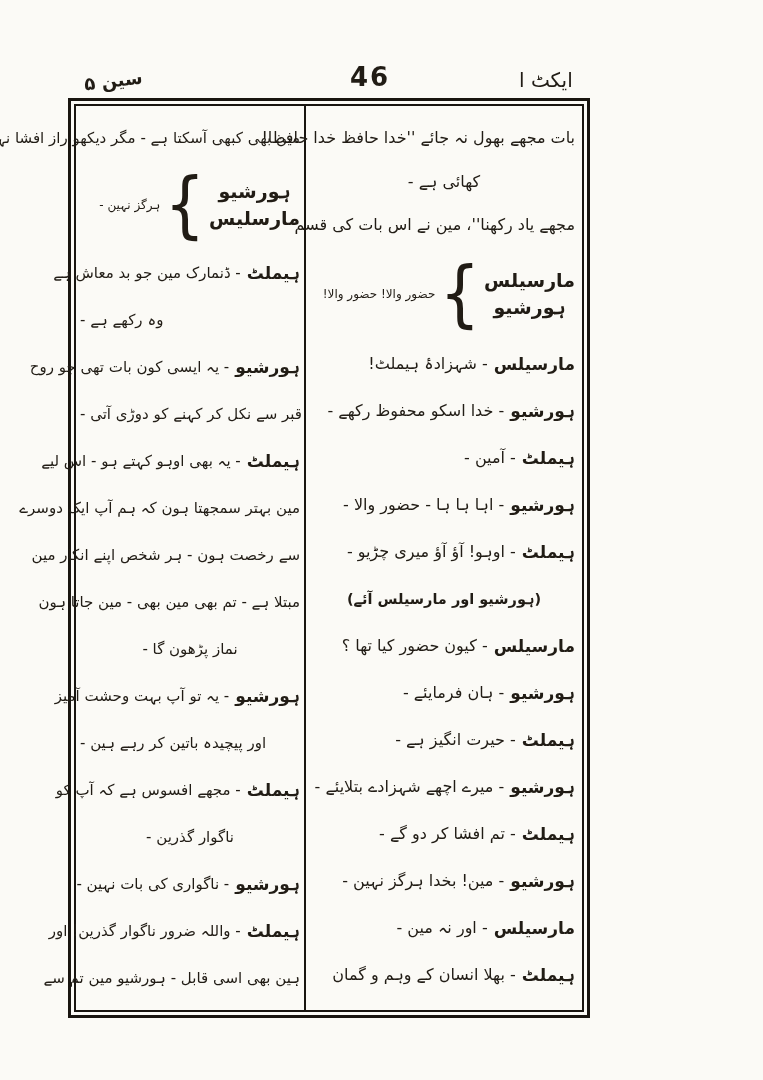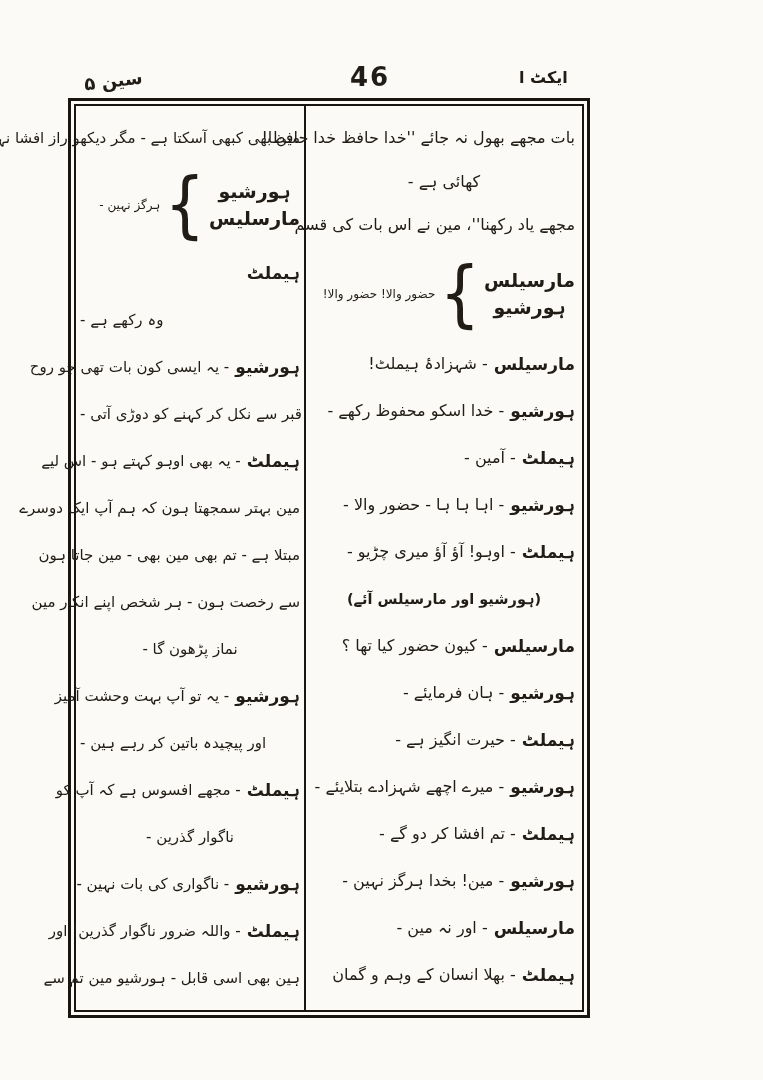--- a/index.html
+++ b/index.html
@@ -4,21 +4,21 @@
 <style>
   html,body{margin:0;padding:0;}
   body{
     width:763px;height:1080px;position:relative;overflow:hidden;
     background:#fbfaf6;
     font-family:"DejaVu Sans",sans-serif;
     color:#211c15;
   }
   
   .hdr-item{position:absolute;white-space:nowrap;direction:rtl;}
-  .hdr-act{left:519px;top:68px;font-size:16px;font-weight:bold;}
+  .hdr-act{left:519px;top:68px;font-size:20px;font-weight:normal;}
   .hdr-page{left:350px;top:62px;font-size:26px;font-weight:bold;letter-spacing:2px;}
   .hdr-scene{left:84px;top:70px;font-size:18px;font-weight:bold;transform:rotate(-7deg);}
   
   .frame{
     position:absolute;left:68px;top:98px;width:522px;height:920px;
     border:3px solid #191510;box-sizing:border-box;background:#fbfaf6;
   }
   .inner-frame{
     position:absolute;left:3px;top:3px;right:3px;bottom:3px;
     border:2px solid #191510;
@@ -146,43 +146,44 @@
         <div class="duo duo-88">
           <div class="duo-names">
             <div class="name">ہورشیو</div>
             <div class="name">مارسلیس</div>
           </div>
           <span class="brace">{</span>
           <span class="duo-text">ہرگز نہین -</span>
         </div>
         <div class="line align-right">
           <span class="speaker">ہیملٹ</span>
+          <span class="dialog-text">- ڈنمارک مین جو بد معاش ہے</span>
         </div>
         <div class="line align-left">
           <span class="dialog-text">وہ رکھے ہے -</span>
         </div>
         <div class="line align-right">
           <span class="speaker">ہورشیو</span>
           <span class="dialog-text">- یہ ایسی کون بات تھی جو روح</span>
         </div>
         <div class="line align-left">
           <span class="dialog-text">قبر سے نکل کر کہنے کو دوڑی آتی -</span>
         </div>
         <div class="line align-right">
           <span class="speaker">ہیملٹ</span>
           <span class="dialog-text">- یہ بھی اوہو کہتے ہو - اس لیے</span>
         </div>
         <div class="line align-right">
           <span class="dialog-text">مین بہتر سمجھتا ہون کہ ہم آپ ایک دوسرے</span>
         </div>
         <div class="line align-right">
+          <span class="dialog-text">سے رخصت ہون - ہر شخص اپنے انکار مین</span>
+        </div>
+        <div class="line align-right">
           <span class="dialog-text">مبتلا ہے - تم بھی مین بھی - مین جاتا ہون</span>
-        </div>
-        <div class="line align-right">
-          <span class="dialog-text">سے رخصت ہون - ہر شخص اپنے انکار مین</span>
         </div>
         <div class="line align-center">
           <span class="dialog-text">نماز پڑھون گا -</span>
         </div>
         <div class="line align-right">
           <span class="speaker">ہورشیو</span>
           <span class="dialog-text">- یہ تو آپ بہت وحشت آمیز</span>
         </div>
         <div class="line align-left">
           <span class="dialog-text">اور پیچیدہ باتین کر رہے ہین -</span>

